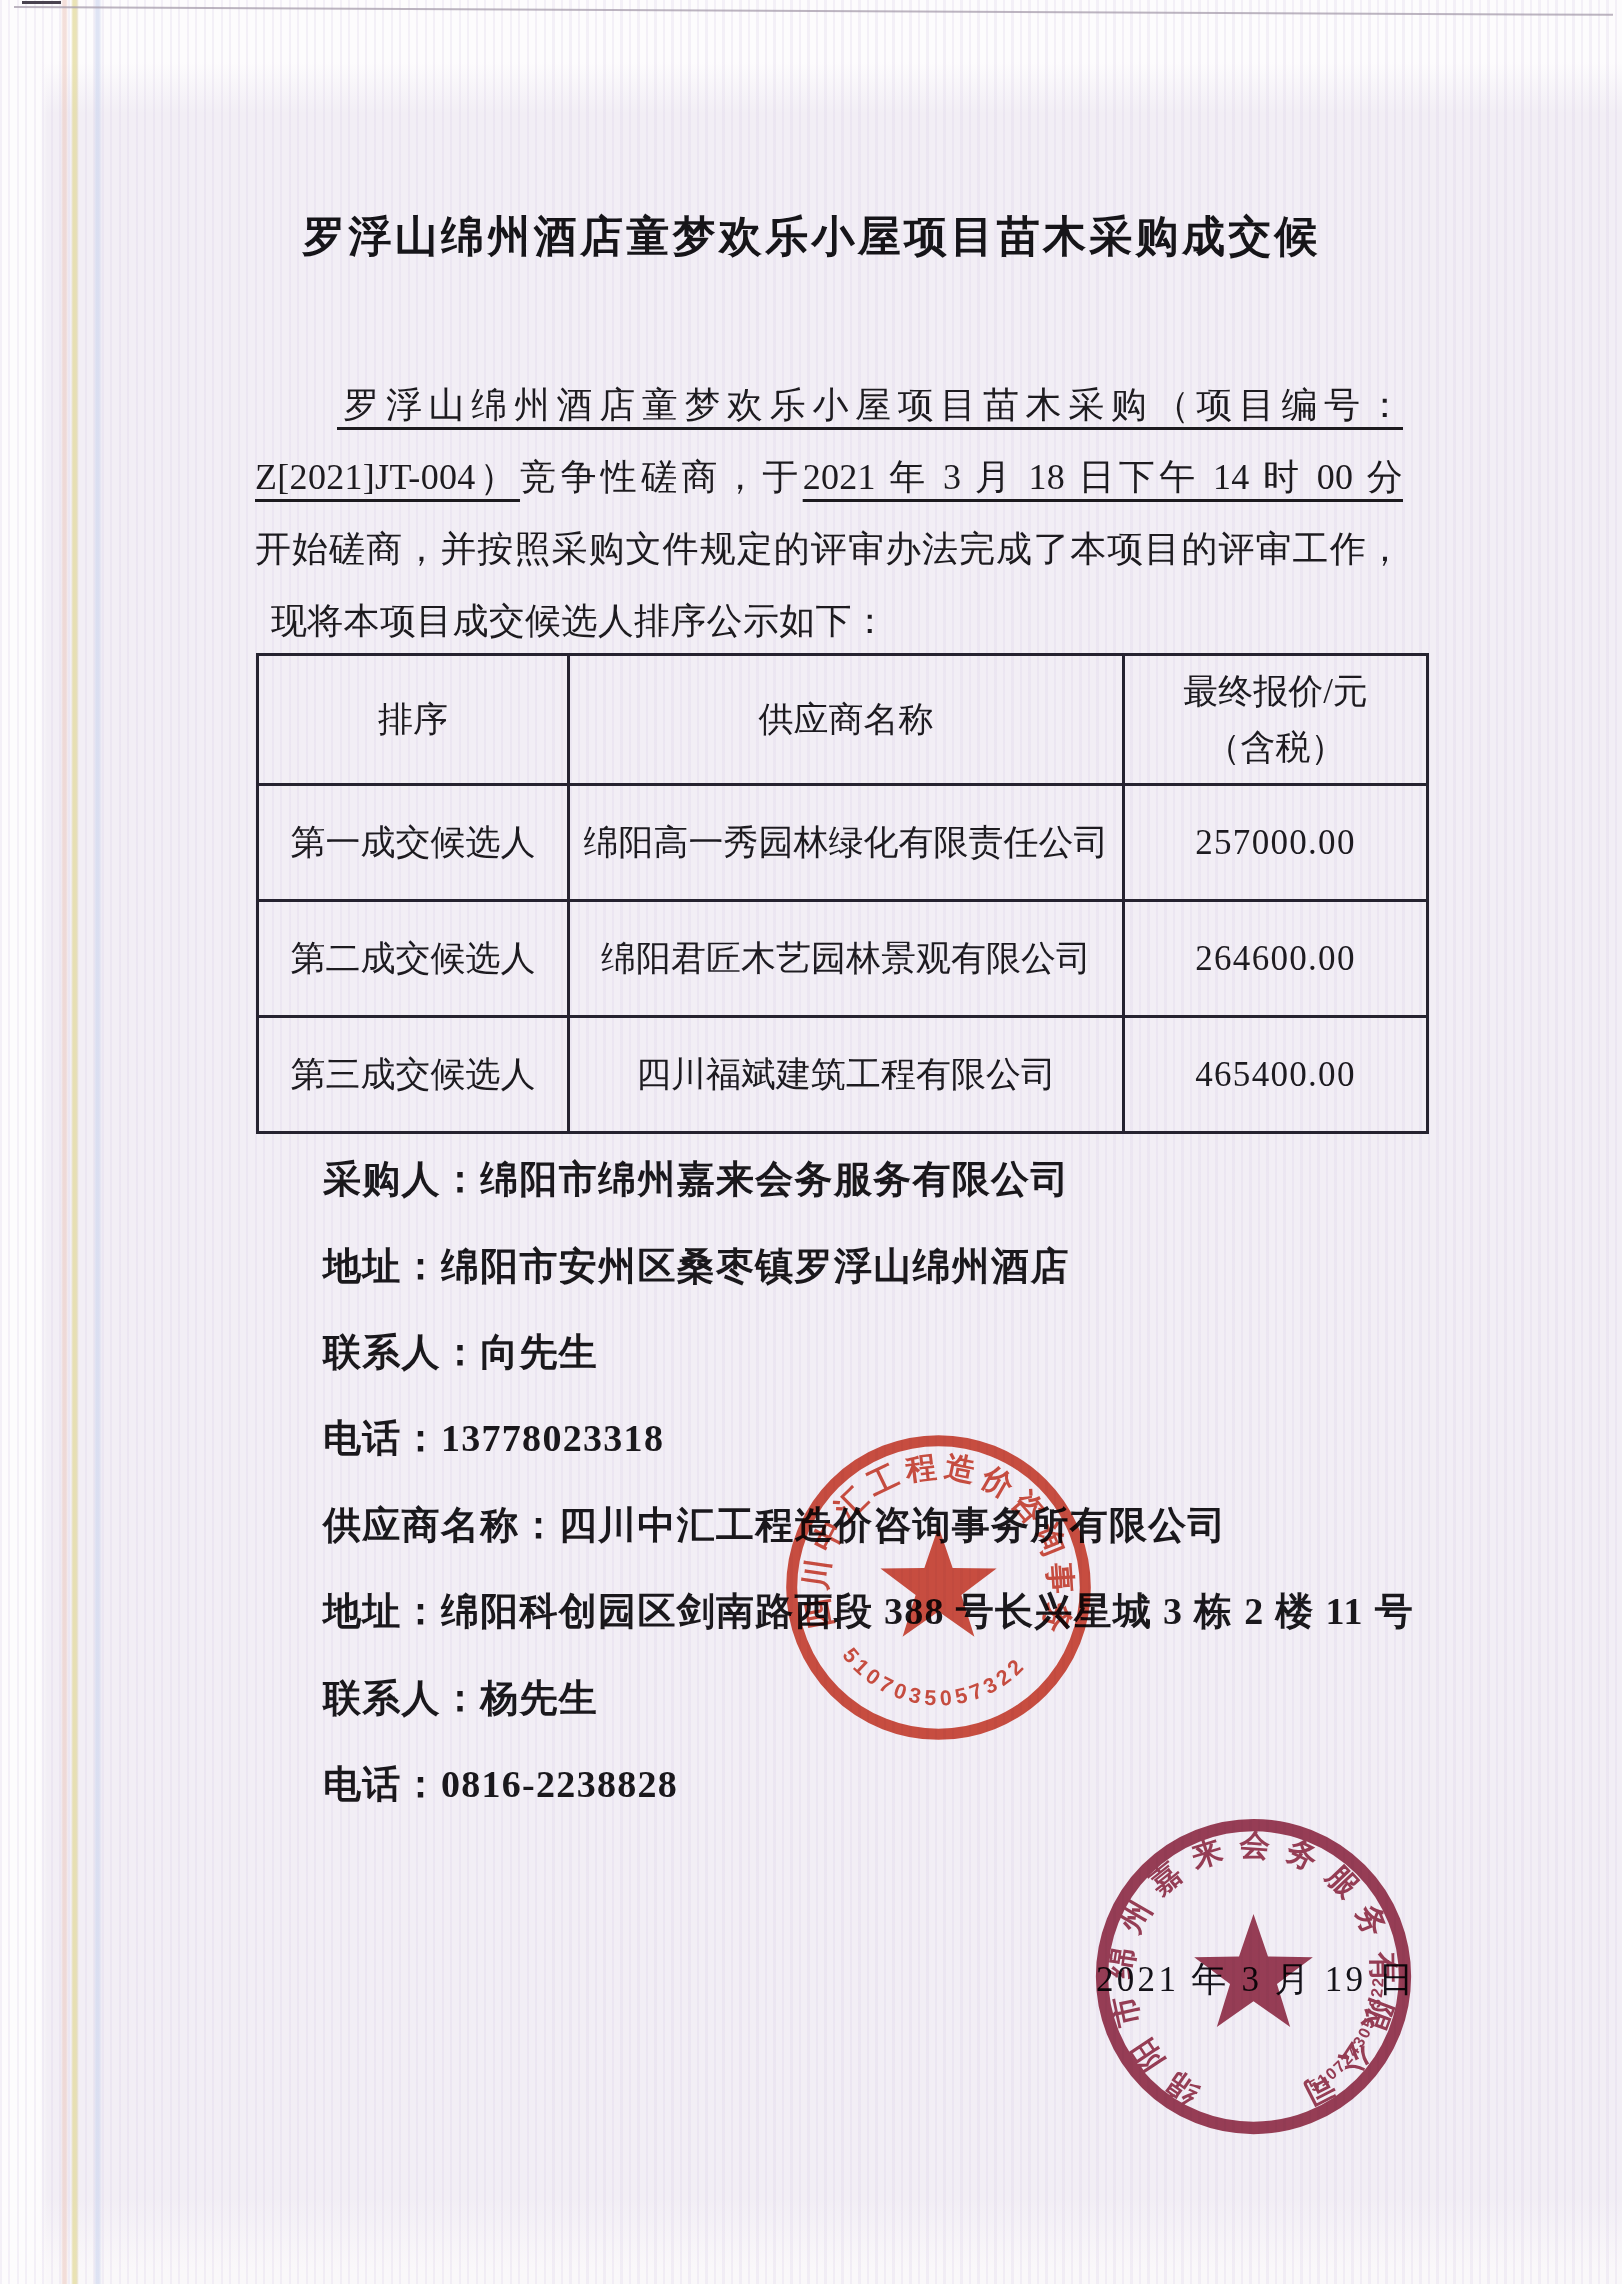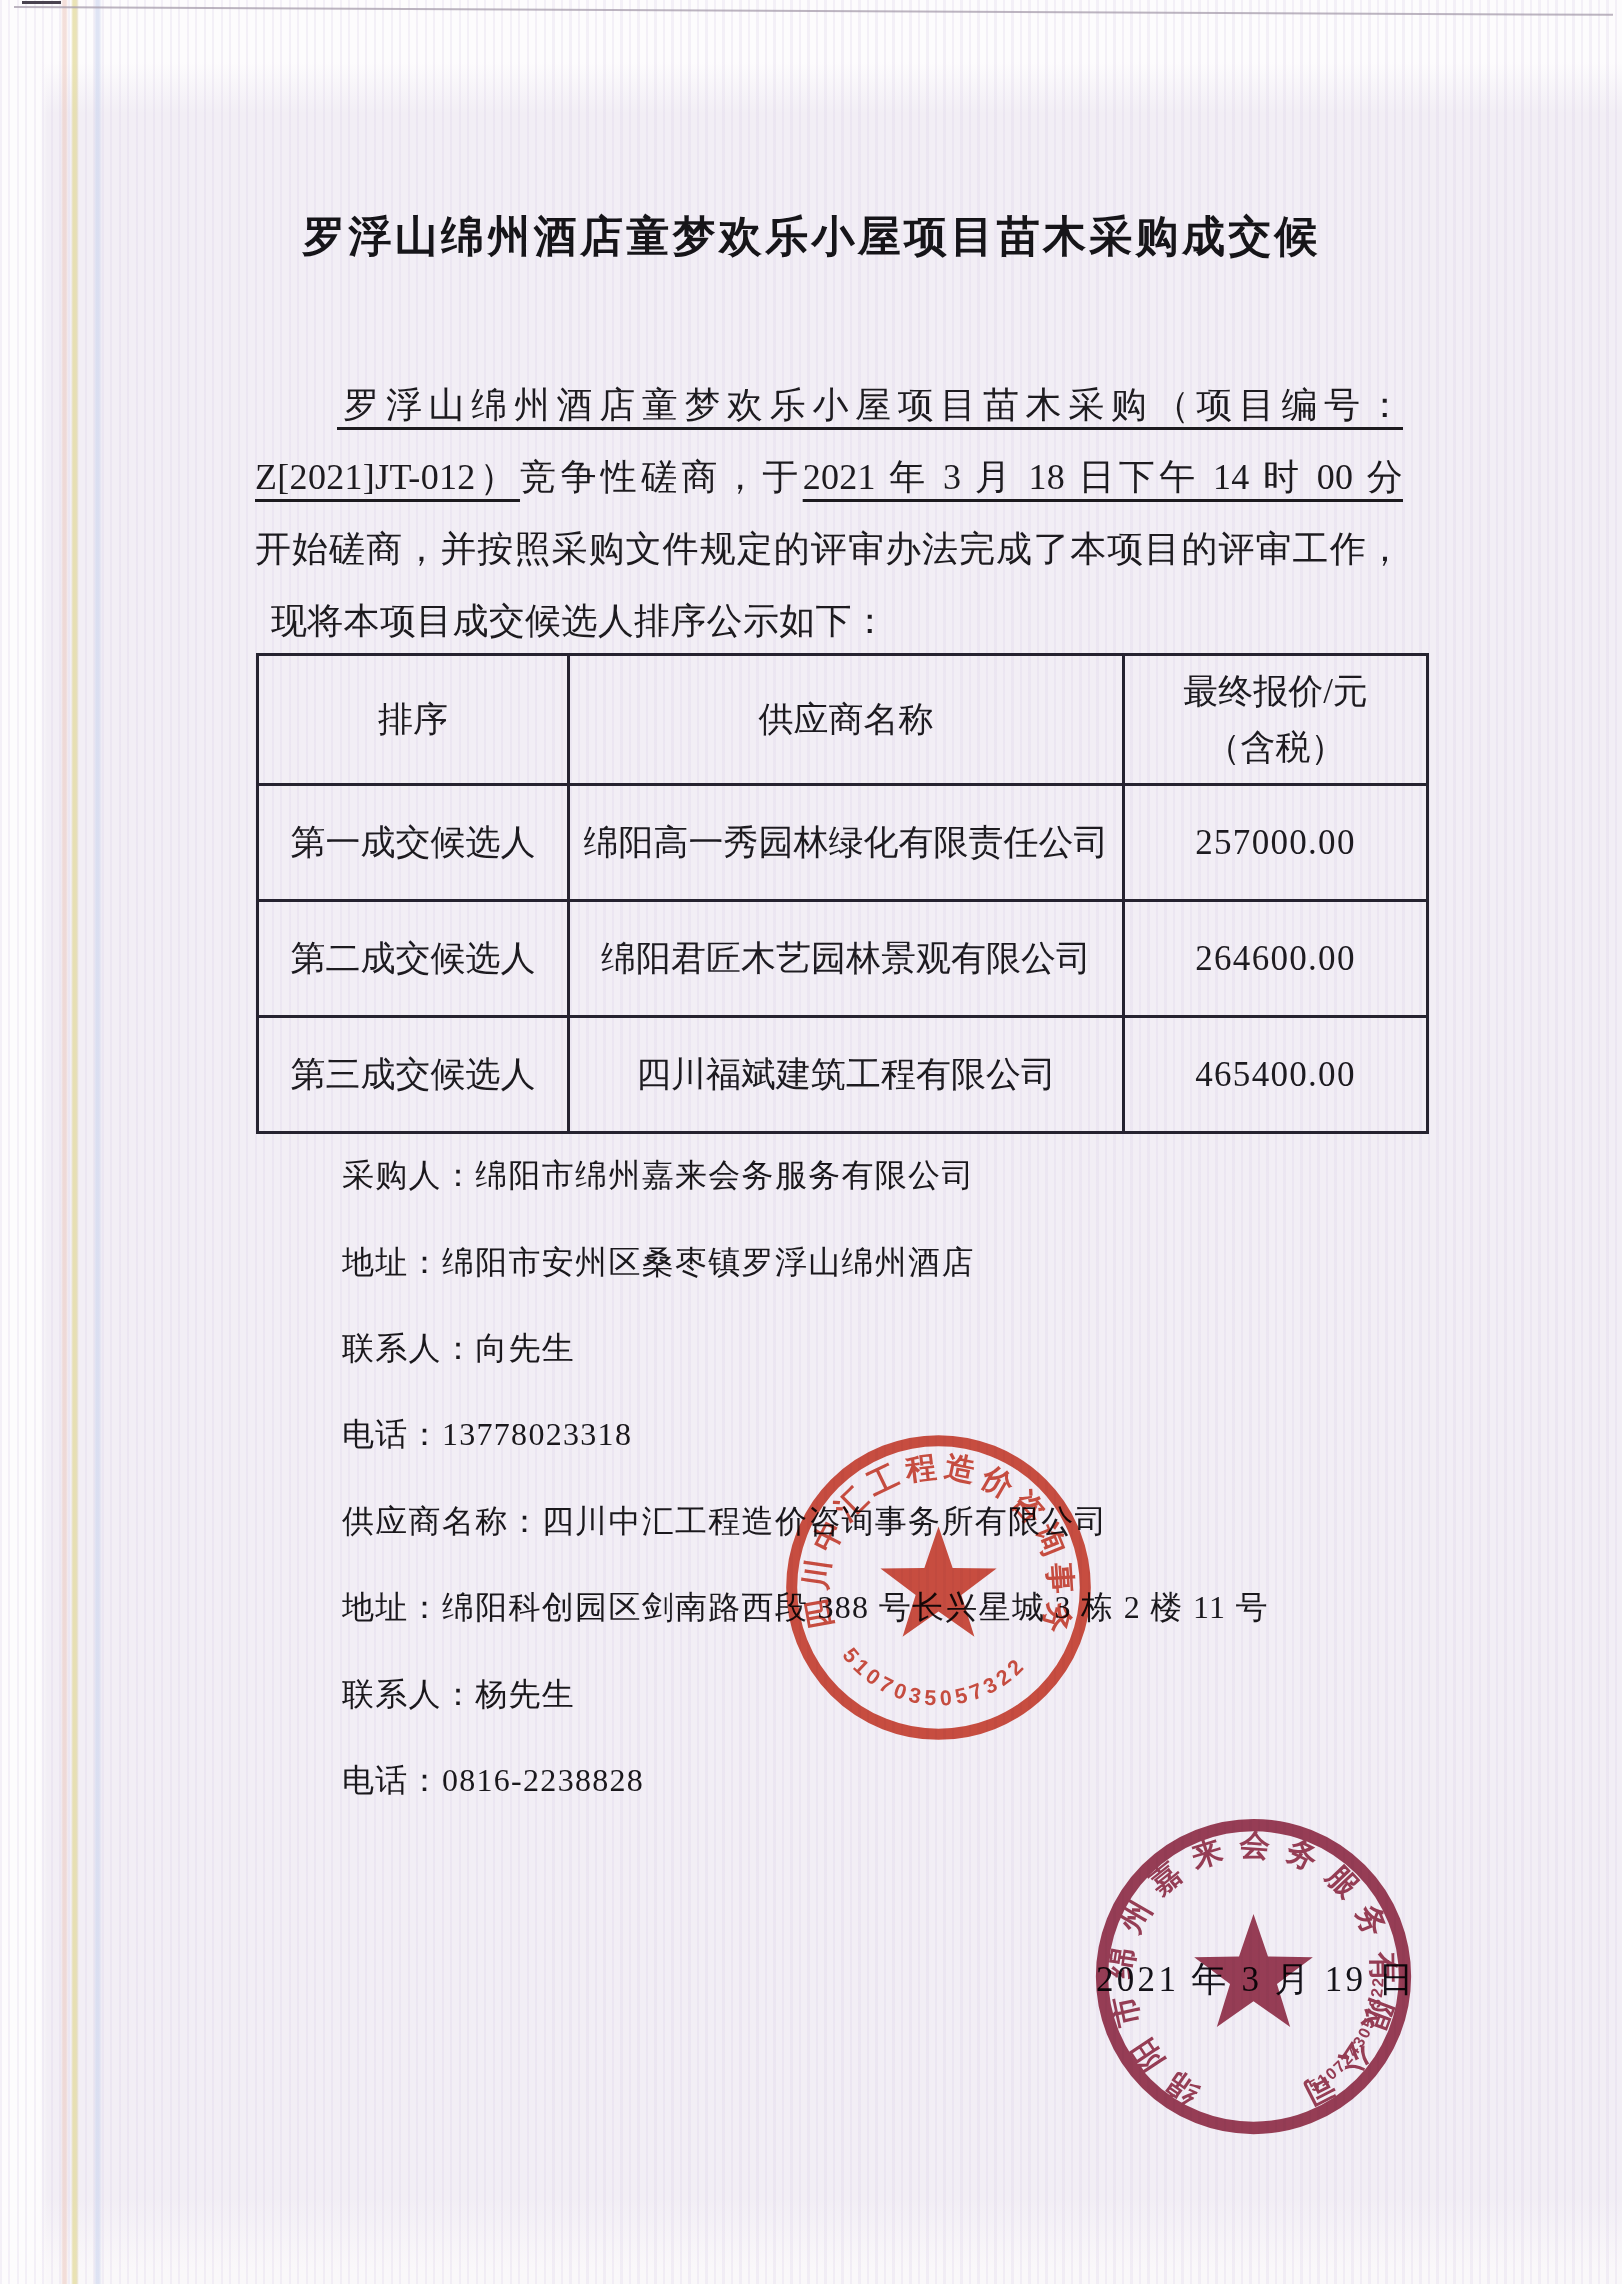--- a/index.html
+++ b/index.html
@@ -28,42 +28,42 @@
   .para .indent{display:inline-block;width:82px;}
   .u{text-decoration:underline;text-decoration-thickness:2.6px;text-underline-offset:9.8px;}
   table.results{position:absolute;left:256px;top:653px;width:1170px;border-collapse:collapse;table-layout:fixed;}
   table.results td,table.results th{border-left:3.3px solid #262330;border-right:3.3px solid #262330;border-top:3.9px solid #262330;border-bottom:3.9px solid #262330;
     text-align:center;vertical-align:middle;font-weight:400;font-size:35px;color:#1d1b20;padding:0;}
   table.results tr.hdr{height:130px;}
   table.results tr.row{height:116px;margin-top:21px;}
   col.c1{width:311px;} col.c2{width:555px;} col.c3{width:304px;}
   .hdr-two{line-height:56px;}
   .price{letter-spacing:1.3px;}
-  .contact{position:absolute;left:342px;width:1235px;font-weight:400;font-size:32px;letter-spacing:1.3px;color:#1a181c;white-space:nowrap;}
+  .contact{position:absolute;left:323px;width:1235px;font-weight:700;font-size:38px;letter-spacing:1.3px;color:#1a181c;white-space:nowrap;}
   .date{position:absolute;left:1096px;top:1956px;font-size:35px;letter-spacing:3.3px;color:#141219;white-space:nowrap;z-index:3;}
   .stamp{position:absolute;mix-blend-mode:multiply;z-index:4;}
   .stamp-agency{left:780px;top:1429px;width:317px;height:317px;opacity:.88;}
   .stamp-purchaser{left:1091px;top:1814px;width:325px;height:325px;opacity:.92;}
   .stamp text{font-family:"Liberation Sans","DejaVu Sans",sans-serif;font-weight:700;}
 </style>
 </head>
 <body>
 
 <div class="page">
 
   <div class="scan-line"></div>
   <div class="scan-dash"></div>
 
   <div class="title">
     <div>罗浮山绵州酒店童梦欢乐小屋项目苗木采购成交候</div>
   </div>
 
   <div class="para">
     <div class="line"><span class="indent"></span><span class="u">罗浮山绵州酒店童梦欢乐小屋项目苗木采购（项目编号：</span></div>
-    <div class="line"><span class="u">Z[2021]JT-012）</span><span>竞争性磋商，于</span><span class="u">2021 年 3 月 18 日下午 14 时 00 分</span></div>
+    <div class="line"><span class="u">Z[2021]JT-004）</span><span>竞争性磋商，于</span><span class="u">2021 年 3 月 18 日下午 14 时 00 分</span></div>
     <div class="line">开始磋商，并按照采购文件规定的评审办法完成了本项目的评审工作，</div>
     <div class="line last">现将本项目成交候选人排序公示如下：</div>
   </div>
 
   <table class="results">
     <colgroup>
         <col class="c1">
         <col class="c2">
         <col class="c3">
       </colgroup>

